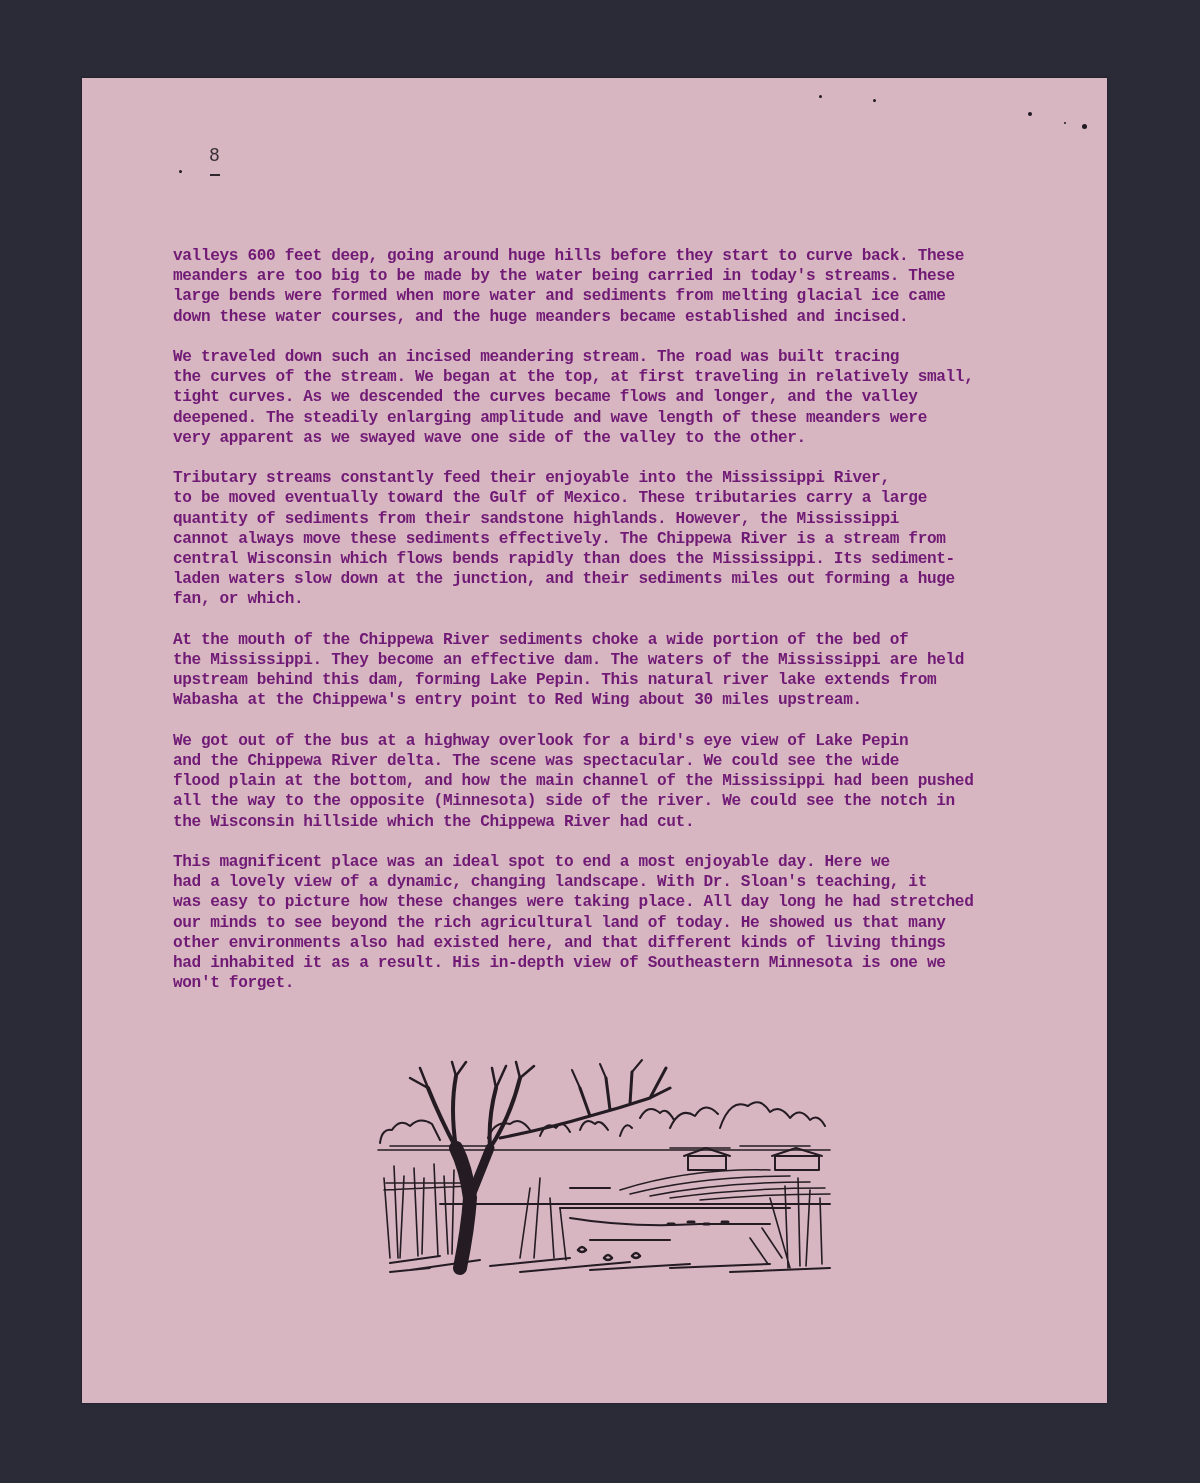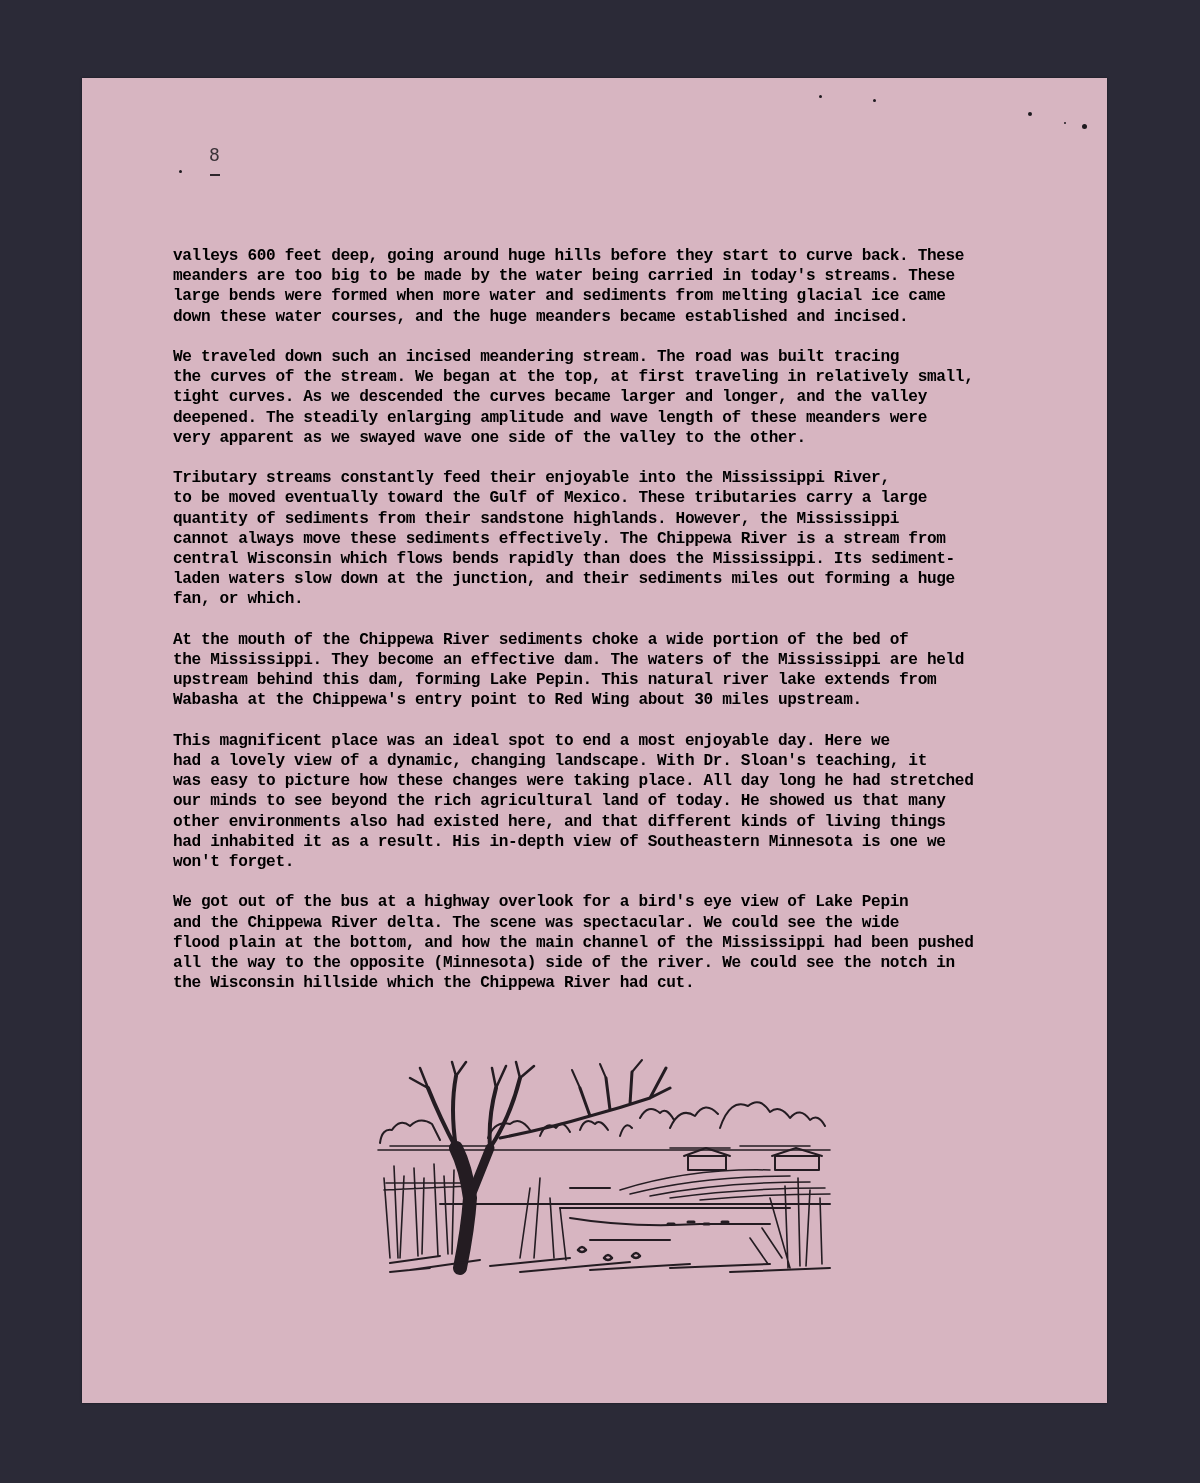--- a/index.html
+++ b/index.html
@@ -42,21 +42,21 @@
       background: #1e1a1f;
     }
     .body-text {
       position: absolute;
       left: 91px;
       top: 168px;
       width: 900px;
       font-family: "Liberation Mono", "DejaVu Sans Mono", monospace;
       font-size: 16.1px;
       line-height: 20.2px;
-      color: #000000;
+      color: #701a75;
       font-weight: bold;
       letter-spacing: -0.35px;
     }
     .para {
       margin: 0 0 20.2px 0;
       white-space: pre-line;
     }
     .illustration {
       position: absolute;
       left: 288px;
@@ -80,46 +80,46 @@
   <div class="page-number">8</div>
   <div class="page-number-underline"></div>
 
   <div class="body-text">
     <div class="para"><span>valleys 600 feet deep, going around huge hills before they start to curve back.  These</span>
 <span>meanders are too big to be made by the water being carried in today's streams.  These</span>
 <span>large bends were formed when more water and sediments from melting glacial ice came</span>
 <span>down these water courses, and the huge meanders became established and incised.</span></div>
     <div class="para"><span>     We traveled down such an incised meandering stream.  The road was built tracing</span>
 <span>the curves of the stream.  We began at the top, at first traveling in relatively small,</span>
-<span>tight curves.  As we descended the curves became larger and longer, and the valley</span>
+<span>tight curves.  As we descended the curves became flows and longer, and the valley</span>
 <span>deepened.  The steadily enlarging amplitude and wave length of these meanders were</span>
 <span>very apparent as we swayed wave one side of the valley to the other.</span></div>
     <div class="para"><span>     Tributary streams constantly feed their enjoyable into the Mississippi River,</span>
 <span>to be moved eventually toward the Gulf of Mexico.  These tributaries carry a large</span>
 <span>quantity of sediments from their sandstone highlands.  However, the Mississippi</span>
 <span>cannot always move these sediments effectively.  The Chippewa River is a stream from</span>
 <span>central Wisconsin which flows bends rapidly than does the Mississippi.  Its sediment-</span>
 <span>laden waters slow down at the junction, and their sediments miles out forming a huge</span>
 <span>fan, or which.</span></div>
     <div class="para"><span>     At the mouth of the Chippewa River sediments choke a wide portion of the bed of</span>
 <span>the Mississippi.  They become an effective dam.  The waters of the Mississippi are held</span>
 <span>upstream behind this dam, forming Lake Pepin.  This natural river lake extends from</span>
 <span>Wabasha at the Chippewa's entry point to Red Wing about 30 miles upstream.</span></div>
+    <div class="para"><span>     We got out of the bus at a highway overlook for a bird's eye view of Lake Pepin</span>
+<span>and the Chippewa River delta.  The scene was spectacular.  We could see the wide</span>
+<span>flood plain at the bottom, and how the main channel of the Mississippi had been pushed</span>
+<span>all the way to the opposite (Minnesota) side of the river.  We could see the notch in</span>
+<span>the Wisconsin hillside which the Chippewa River had cut.</span></div>
     <div class="para"><span>     This magnificent place was an ideal spot to end a most enjoyable day.  Here we</span>
 <span>had a lovely view of a dynamic, changing landscape.  With Dr. Sloan's teaching, it</span>
 <span>was easy to picture how these changes were taking place.  All day long he had stretched</span>
 <span>our minds to see beyond the rich agricultural land of today.  He showed us that many</span>
 <span>other environments also had existed here, and that different kinds of living things</span>
 <span>had inhabited it as a result.  His in-depth view of Southeastern Minnesota is one we</span>
 <span>won't forget.</span></div>
-    <div class="para"><span>     We got out of the bus at a highway overlook for a bird's eye view of Lake Pepin</span>
-<span>and the Chippewa River delta.  The scene was spectacular.  We could see the wide</span>
-<span>flood plain at the bottom, and how the main channel of the Mississippi had been pushed</span>
-<span>all the way to the opposite (Minnesota) side of the river.  We could see the notch in</span>
-<span>the Wisconsin hillside which the Chippewa River had cut.</span></div>
   </div>
 
   <svg class="illustration" viewBox="0 0 470 220" xmlns="http://www.w3.org/2000/svg">
     <g stroke="#241c22" fill="none" stroke-linecap="round" stroke-linejoin="round">
 
       <path stroke-width="2" d="M10 85 Q12 70 22 72 Q30 60 40 68 Q50 58 62 66 L70 82 M118 80 Q125 62 140 66 Q150 58 160 72 M170 78 Q176 62 186 70 Q192 60 200 74 M210 72 Q215 58 225 66 Q230 60 238 72 M250 78 Q255 62 262 70 M270 60 Q278 45 290 55 Q296 48 304 62 M300 70 Q310 48 325 58 Q335 42 348 56 M350 70 Q360 40 378 48 Q390 38 400 54 Q410 46 420 60 Q430 48 440 62 Q448 55 455 68"></path>
       <path stroke-width="1.6" d="M8 92 L460 92 M20 88 L120 88 M300 90 L360 90 M370 88 L440 88"></path>
 
       <rect x="318" y="98" width="38" height="14" stroke-width="2"></rect>
       <path stroke-width="2" d="M314 98 L336 90 L360 98"></path>

